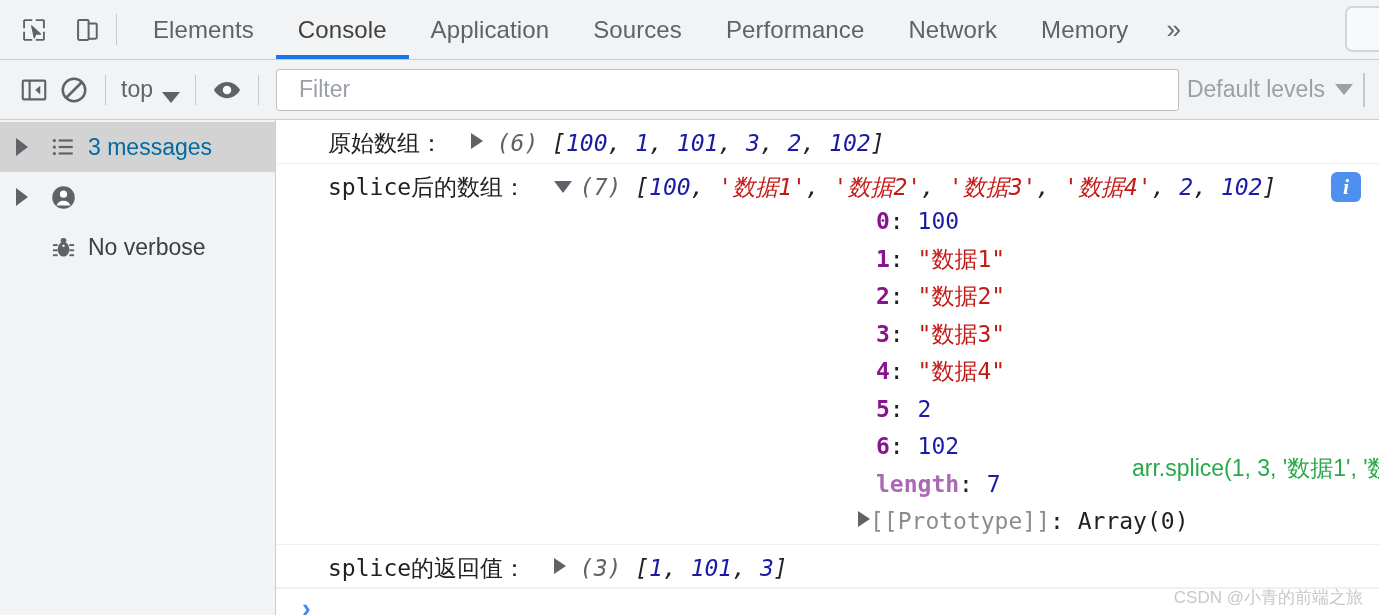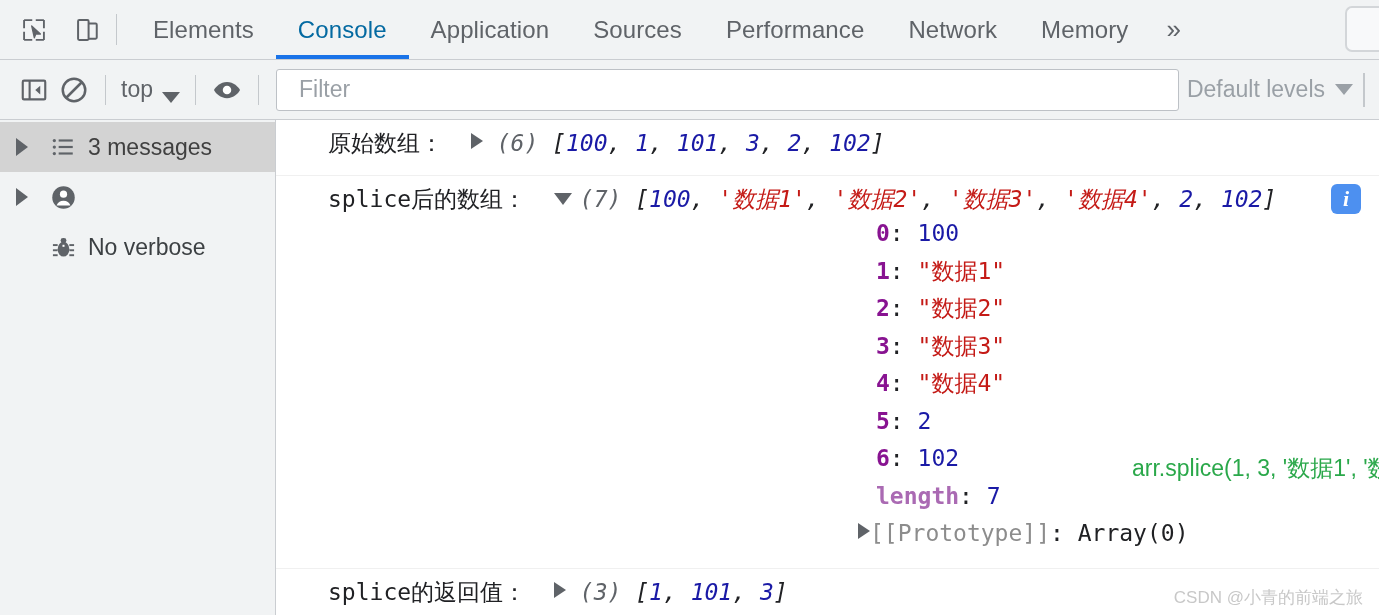--- a/index.html
+++ b/index.html
@@ -63,21 +63,21 @@
     display: flex;
     align-items: center;
     padding: 0 22px;
     font-size: 24px;
     color: #5f6368;
     letter-spacing: 0.1px;
     position: relative;
     white-space: nowrap;
   }
   .tab.active {
-    color: #0369a1;
+    color: #404040;
   }
   .tab.active::after {
     content: "";
     position: absolute;
     left: 0;
     right: 0;
     bottom: 0;
     height: 4px;
     background: #1a73e8;
   }
@@ -203,21 +203,21 @@
     height: 50px;
     display: flex;
     align-items: center;
     padding-left: 16px;
     font-size: 23px;
     color: #3c4043;
     box-sizing: border-box;
   }
   .side-row.selected {
     background: #d3d3d3;
-    color: #404040;
+    color: #0369a1;
   }
   .tri-space {
     width: 34px;
     flex: 0 0 auto;
     display: flex;
     align-items: center;
   }
   .tri {
     width: 0;
     height: 0;
@@ -240,21 +240,21 @@
   .console {
     flex: 1 1 auto;
     background: #ffffff;
     display: flex;
     flex-direction: column;
     min-width: 0;
     position: relative;
   }
   .msg {
     border-bottom: 1px solid #f0f0f0;
-    padding: 7px 0 15px 0;
+    padding: 7px 0 3px 0;
     font-family: "DejaVu Sans Mono", "Liberation Mono", monospace;
     font-size: 23px;
     color: #202124;
     position: relative;
   }
   .msg-line {
     display: flex;
     align-items: baseline;
     padding-left: 52px;
     line-height: 1.42;

